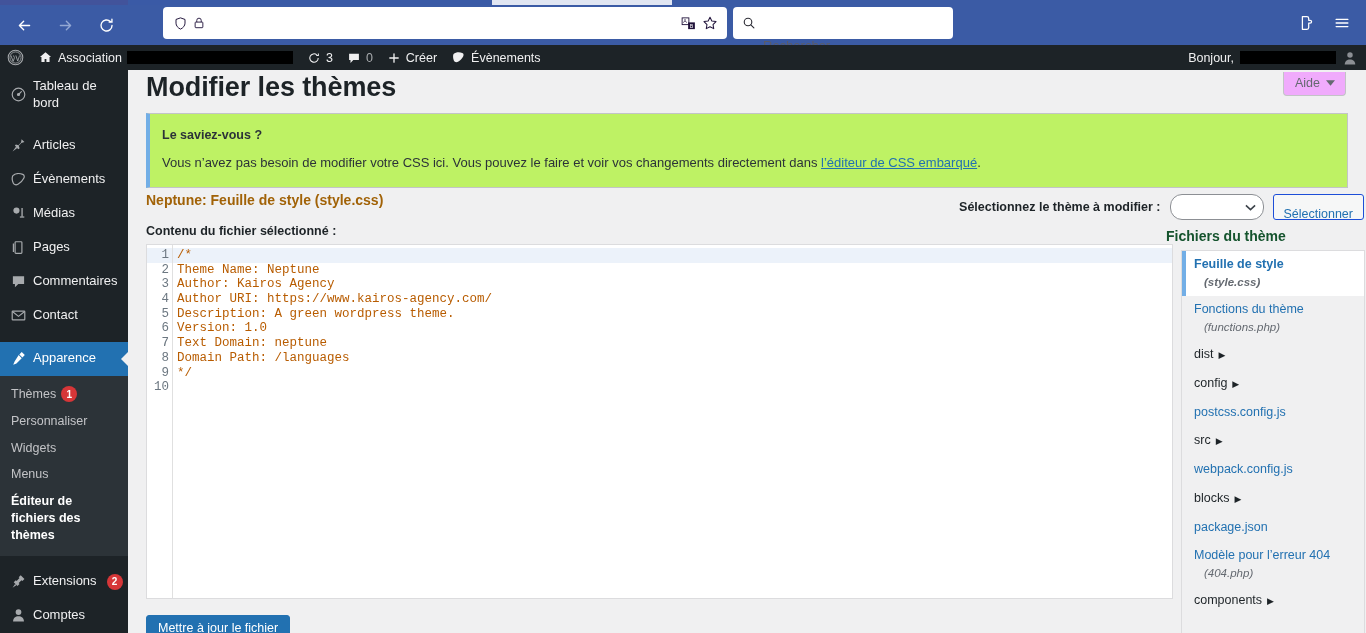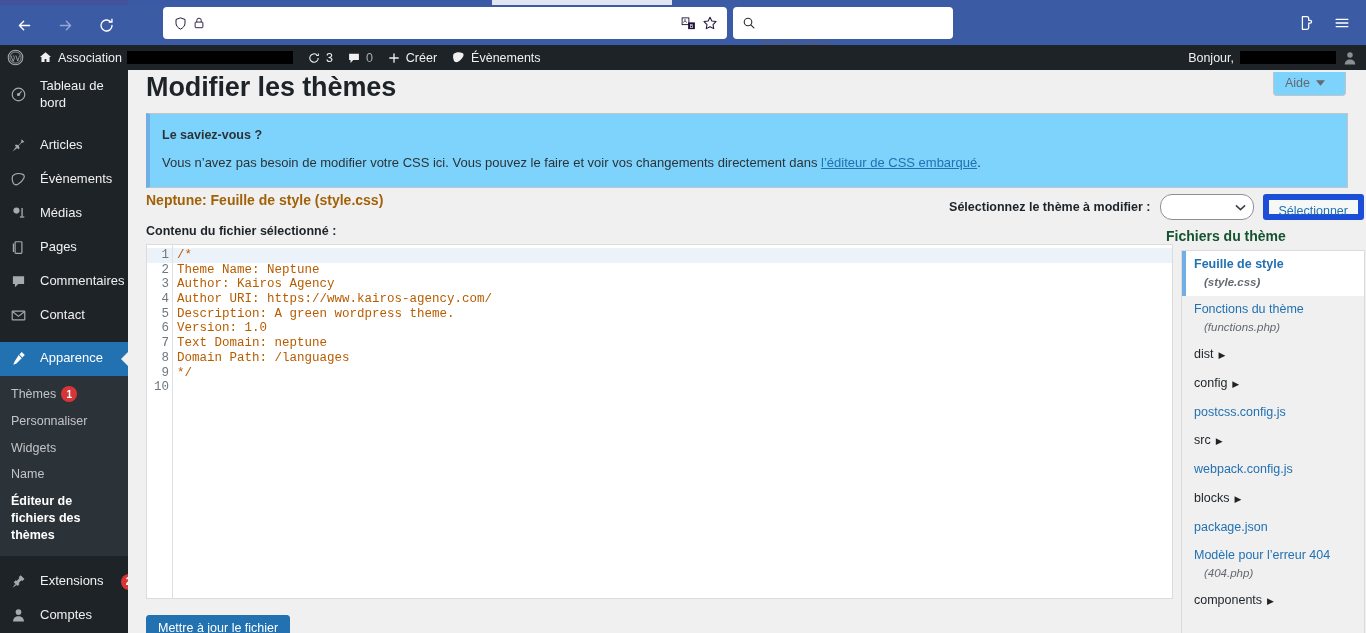--- a/index.html
+++ b/index.html
@@ -51,73 +51,73 @@
   .ab-item .ab-count { color: #a7aaad; }
   .redact { display: inline-block; background: #000; height: 13px; }
   #ab-right { margin-left: auto; display: flex; align-items: center; padding-right: 8px; gap: 6px; }
   #ab-avatar { width: 16px; height: 16px; display: inline-block; }
 
   
   #adminmenu {
     position: absolute; top: 70px; left: 0; width: 128px; height: 563px;
     background: #1d2327; color: #f0f0f1; font-size: 13px; overflow: hidden;
   }
-  .menu-top { position: relative; display: flex; align-items: center; gap: 12px;
+  .menu-top { position: relative; display: flex; align-items: center; gap: 5px;
               padding: 8px 6px 8px 9px; color: #f0f0f1; line-height: 1.3; }
   .menu-top.sep { margin-top: 9px; }
   .menu-top .mi { width: 19px; height: 18px; display: flex; align-items: center; justify-content: center; flex: 0 0 19px; }
   .menu-top.current { background: #2271b1; color: #fff; font-weight: normal; }
   .menu-top.current::after {
     content: ''; position: absolute; right: -1px; top: 50%; transform: translateY(-50%);
     border: 8px solid transparent; border-right-color: #f0f0f1;
   }
   .submenu { background: #2c3338; padding: 5px 0 7px 0; }
   .submenu a { display: block; padding: 5px 9px 5px 11px; color: #c3c4c7; font-size: 12.5px; line-height: 1.35; }
   .submenu a.current { color: #fff; font-weight: bold; }
   .badge { display: inline-flex; align-items: center; justify-content: center;
            min-width: 16px; height: 16px; padding: 0 4px; margin-left: 5px;
            background: #d63638; color: #fff; border-radius: 9px; font-size: 10px; font-weight: 600; vertical-align: middle; }
 
   
   #wpbody { position: absolute; top: 70px; left: 128px; width: 1238px; height: 563px; background: #f0f0f1; overflow: hidden; }
 
   #screen-meta-links { position: absolute; right: 20px; top: 2px; }
   #help-tab {
-    background: #7dd3fc; border: 1px solid #c3c4c7; border-top: none;
-    border-radius: 0 0 4px 4px; padding: 4px 20px 5px 11px;
+    background: #f0abfc; border: 1px solid #c3c4c7; border-top: none;
+    border-radius: 0 0 4px 4px; padding: 4px 10px 5px 11px;
     font-size: 12.5px; color: #646970; display: inline-flex; align-items: center; gap: 6px;
   }
 
   #page-title-h1 { position: absolute; left: 18px; top: 2px; font-size: 27px; font-weight: 700; color: #1d2327; letter-spacing: -.1px; }
 
   #notice-box {
     position: absolute; left: 18px; top: 43px; width: 1202px;
-    background: #7dd3fc; border: 1px solid #c3c4c7; border-left: 4px solid #72aee6;
+    background: #bef264; border: 1px solid #c3c4c7; border-left: 4px solid #72aee6;
     padding: 11px 12px 13px 12px; font-size: 13px; color: #2c3338; line-height: 1.6;
   }
   #notice-title { font-weight: bold; font-size: 12.5px; margin-bottom: 8px; }
   #notice-body a { color: #2271b1; text-decoration: underline; }
 
   #file-heading { position: absolute; left: 18px; top: 122px; font-size: 14px; font-weight: bold; color: #a16207; }
   #editor-label { position: absolute; left: 18px; top: 154px; font-size: 12.5px; color: #1d2327; font-weight: 600; }
 
   
   #theme-select-row { position: absolute; right: 2px; top: 124px; display: flex; align-items: center; gap: 9px; }
   #theme-select-label { font-size: 12.5px; font-weight: bold; color: #1d2327; }
   #theme-select {
     appearance: none; -webkit-appearance: none;
     background: #fff; border: 1px solid #8c8f94; border-radius: 12px;
     font-size: 15px; color: #2c3338; padding: 17px 26px 4px 9px; height: 26px;
     font-family: "Liberation Sans", sans-serif; min-width: 88px;
   }
   #theme-select-wrap { position: relative; display: inline-flex; align-items: center; }
   #theme-select-wrap .caret { position: absolute; right: 8px; pointer-events: none; }
   #select-theme-btn {
-    background: #f6f7f7; border: 6px solid #1d4ed8; border-radius: 3px;
-    color: #2271b1; font-size: 12.5px; padding: 4px 10px; height: 26px;
+    background: #f6f7f7; border: 1px solid #1d4ed8; border-radius: 3px;
+    color: #2271b1; font-size: 12.5px; padding: 12px 10px; height: 26px;
     font-family: "Liberation Sans", sans-serif; cursor: pointer;
   }
 
   
   #editor-pane {
     position: absolute; left: 18px; top: 174px; width: 1027px; height: 355px;
     background: #fff; border: 1px solid #dcdcde;
   }
   #code-area { position: absolute; inset: 0; display: flex; font-family: "Liberation Mono", monospace; font-size: 12.5px; }
   #gutter { width: 25px; flex: 0 0 25px; text-align: right; color: #6c7781; padding-top: 3px; background: #fff; }
@@ -349,21 +349,21 @@
         <path d="M13.8 2.4 17.4 6l-2.8 2.8-3.6-3.6zM10.2 6l3.6 3.6-6.2 6.2-3.8 1.6 1.6-3.8z"></path>
       </svg>
     </span>
     <span>Apparence</span>
   </div>
 
   <div class="submenu">
     <a><span>Thèmes</span><span class="badge">1</span></a>
     <a>Personnaliser</a>
     <a>Widgets</a>
-    <a>Name</a>
+    <a>Menus</a>
     <a class="current">Éditeur de fichiers des thèmes</a>
   </div>
 
   <div class="menu-top sep">
     <span class="mi">
       <svg width="17" height="17" viewBox="0 0 20 20" fill="#a7aaad">
         <path d="M12.6 2.6 17 7l-2.4 2.4-1-1-3.4 3.4 1 1-2.4 2.4L4.4 10.8 6.8 8.4l1 1 3.4-3.4-1-1zM6 13l-3 4.4L7.4 14.4z"></path>
       </svg>
     </span>
     <span>Extensions</span>

